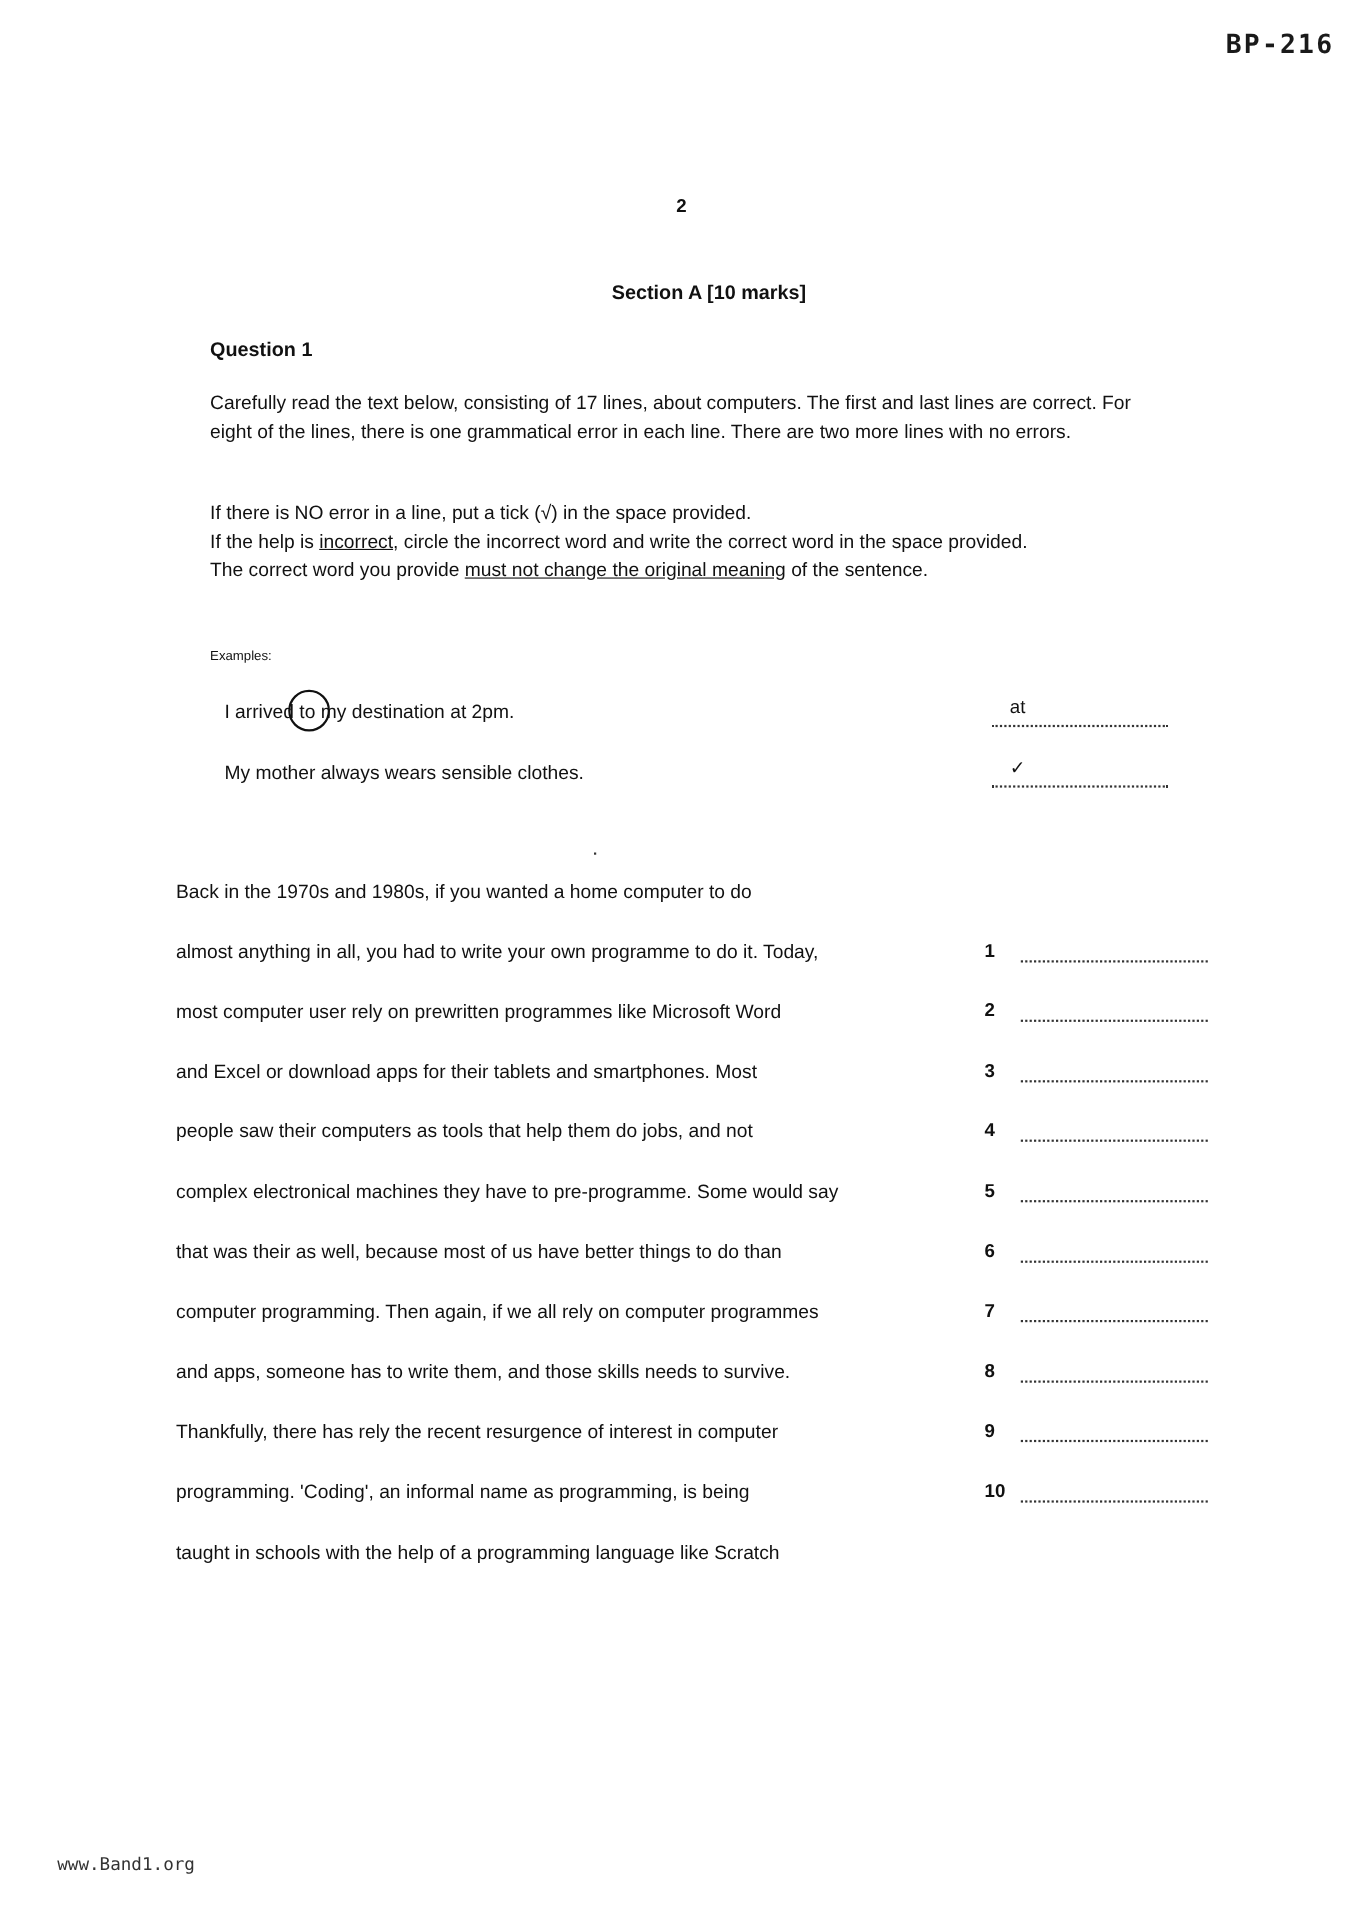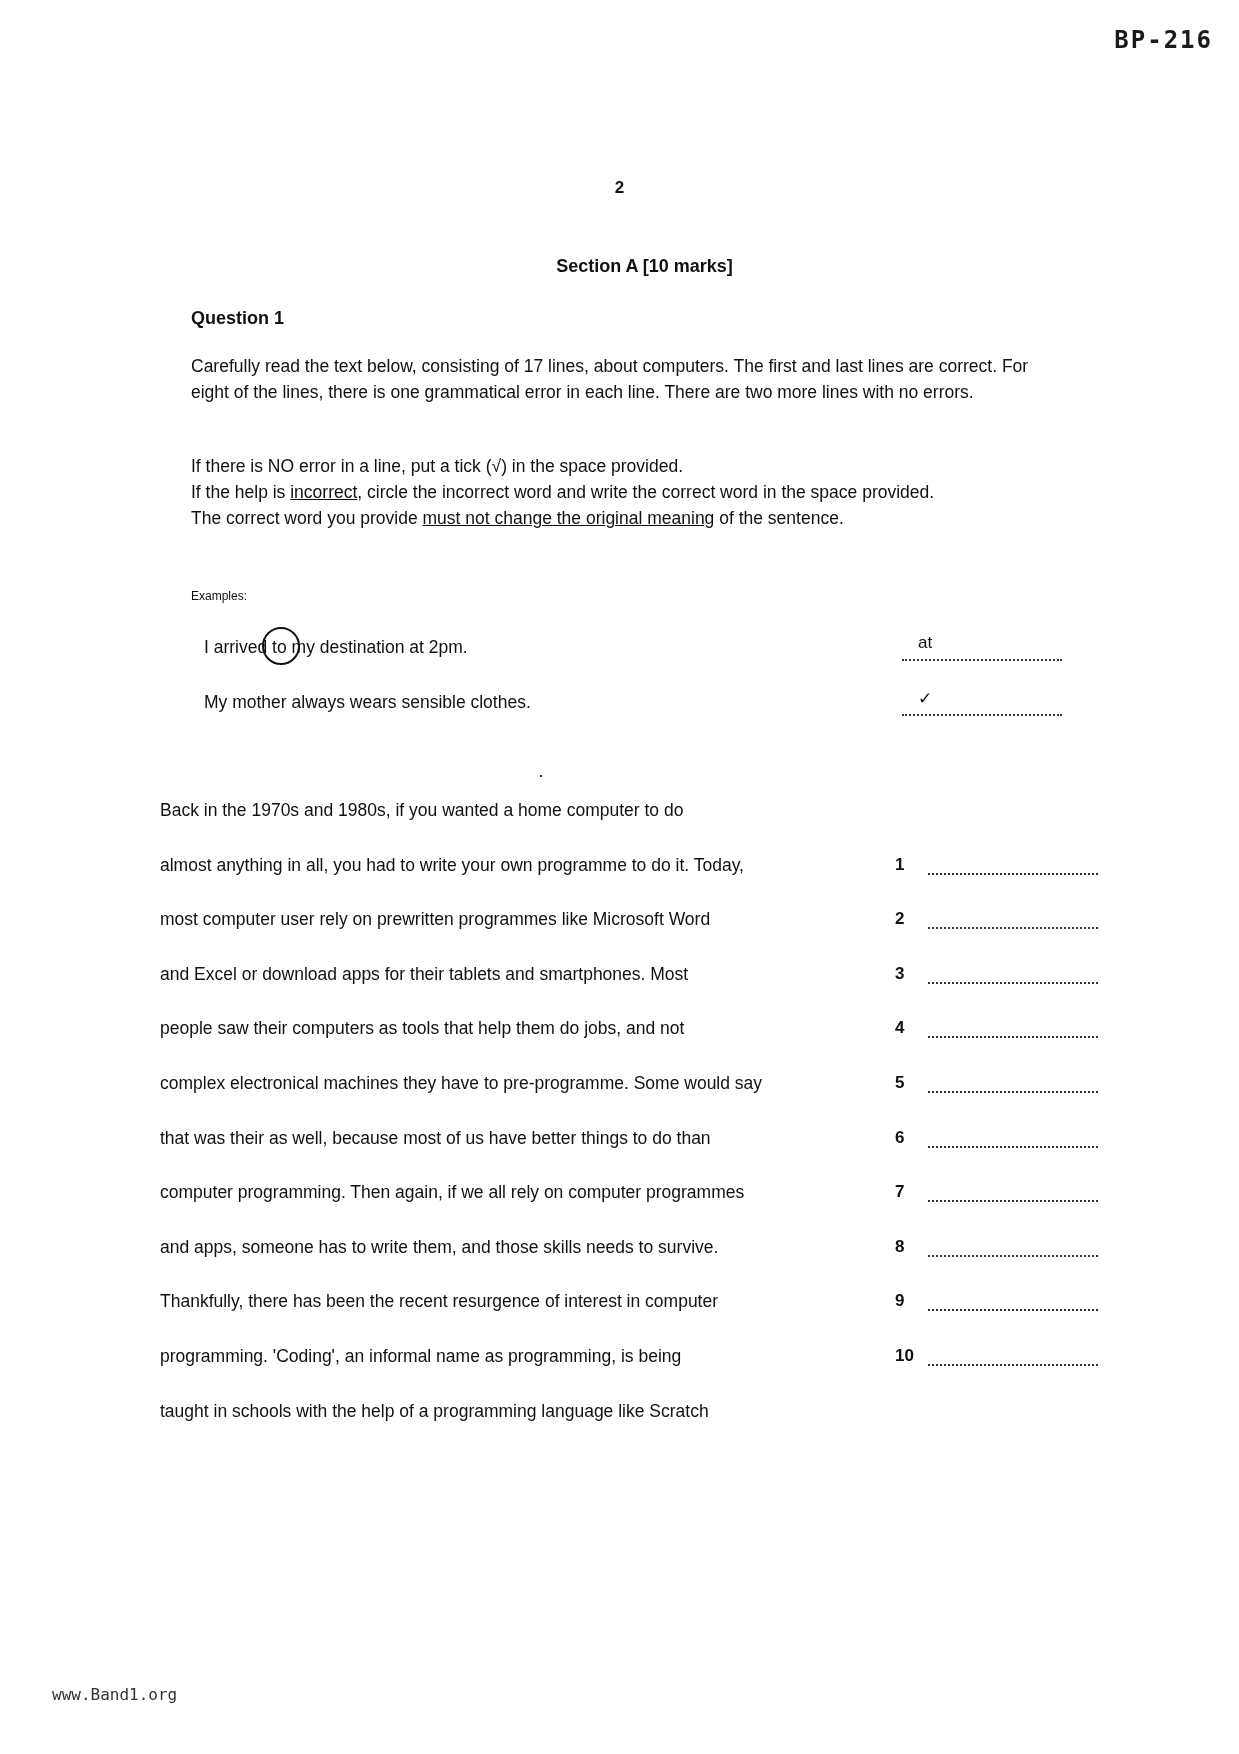--- a/index.html
+++ b/index.html
@@ -132,21 +132,21 @@
       <span class="txt">computer programming. Then again, if we all rely on computer programmes</span>
       <span class="num">7</span>
       <span class="blank"></span>
     </div>
     <div class="abs passage-line" style="top: 1236.8px;">
       <span class="txt">and apps, someone has to write them, and those skills needs to survive.</span>
       <span class="num">8</span>
       <span class="blank"></span>
     </div>
     <div class="abs passage-line" style="top: 1291.4px;">
-      <span class="txt">Thankfully, there has been the recent resurgence of interest in computer</span>
+      <span class="txt">Thankfully, there has rely the recent resurgence of interest in computer</span>
       <span class="num">9</span>
       <span class="blank"></span>
     </div>
     <div class="abs passage-line" style="top: 1346px;">
       <span class="txt">programming. 'Coding', an informal name as programming, is being</span>
       <span class="num">10</span>
       <span class="blank"></span>
     </div>
     <div class="abs passage-line" style="top: 1400.6px;">
       <span class="txt">taught in schools with the help of a programming language like Scratch</span>

